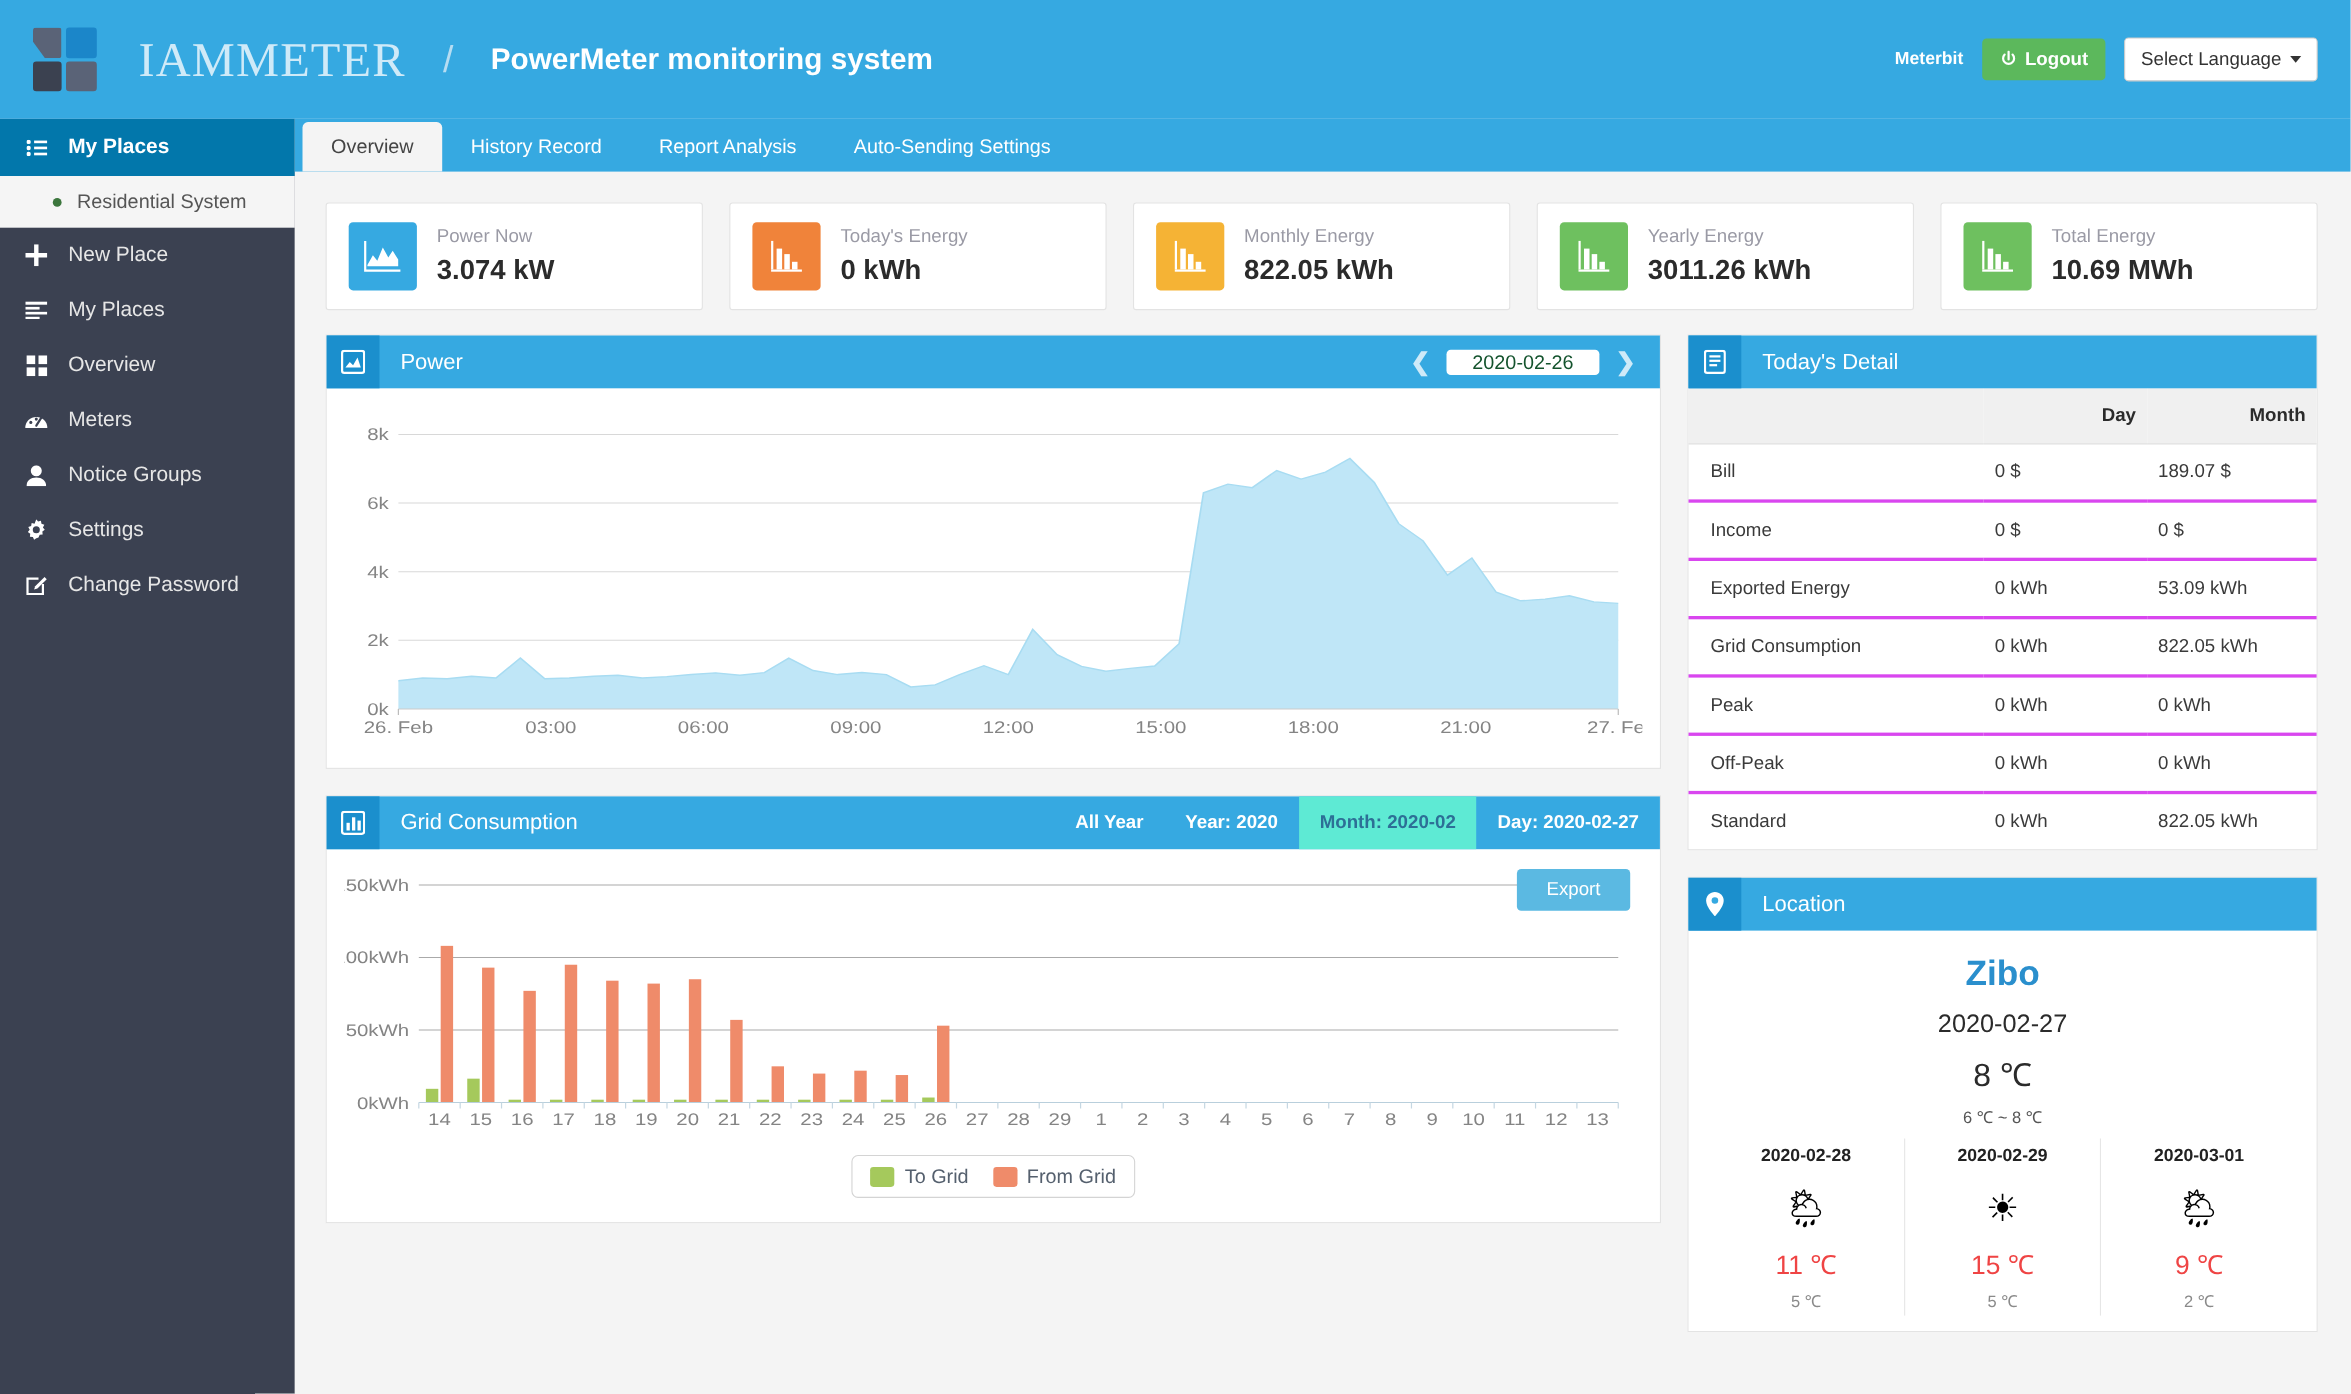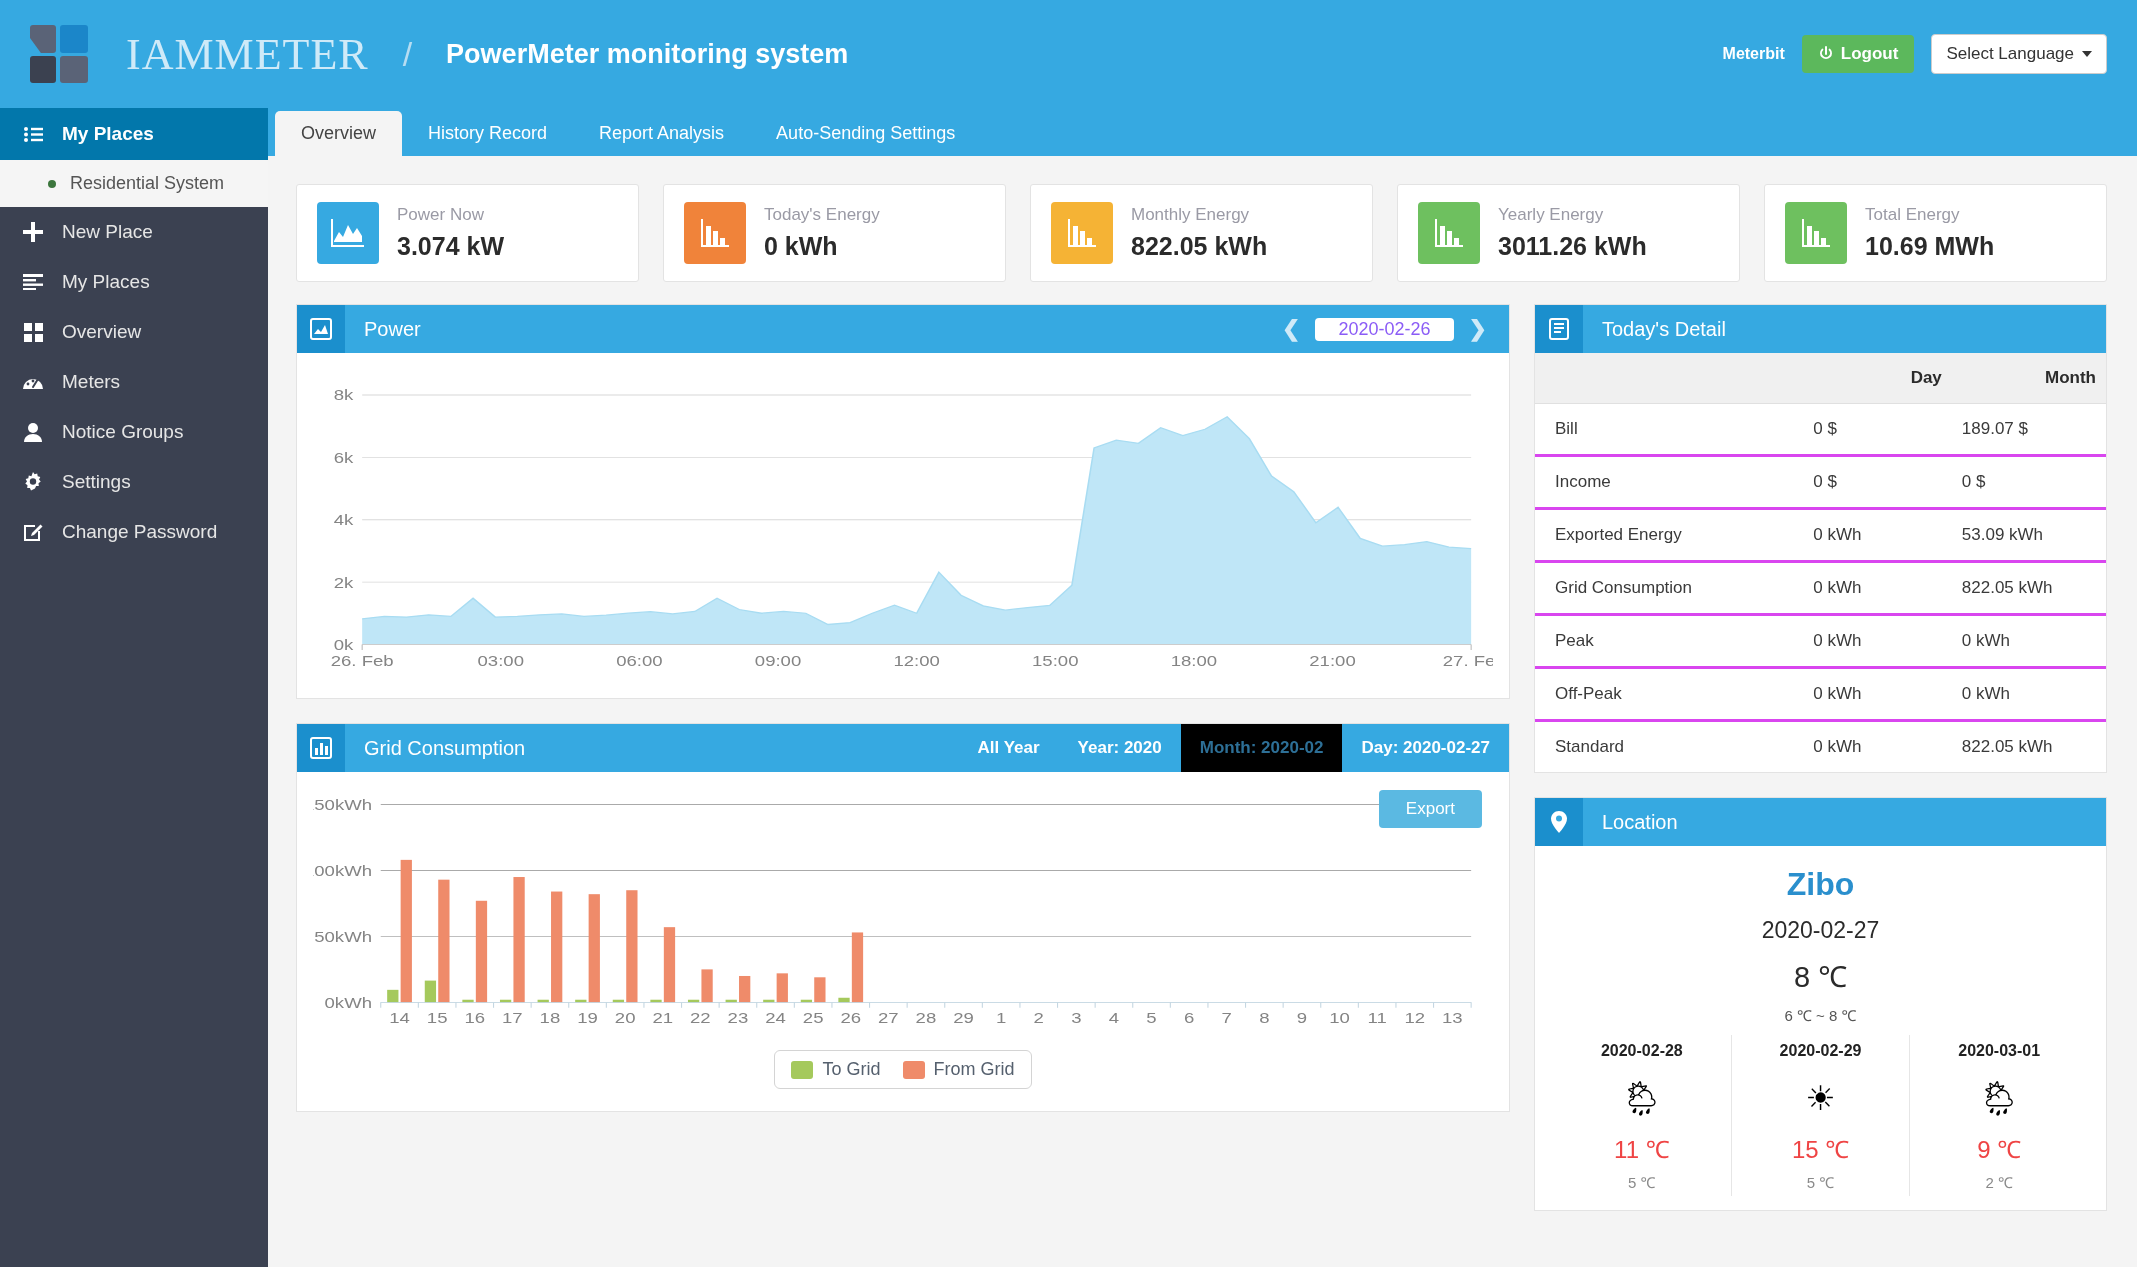--- a/index.html
+++ b/index.html
@@ -106,30 +106,30 @@
   .panel-head-ico {
     width: 48px; height: 48px; background: #1b8fcd;
     display: flex; align-items: center; justify-content: center; flex: 0 0 48px;
   }
   .panel-title { font-size: 20px; margin-left: 19px; }
   .head-right { margin-left: auto; display: flex; align-items: center; }
 
   .date-nav { display: flex; align-items: center; gap: 15px; padding-right: 22px; }
   .arrow { color: #cfeaf8; font-size: 22px; cursor: pointer; font-weight: bold; }
   .date-pill {
-    background: #fff; border-radius: 4px; color: #8b5cf6; font-size: 18px;
+    background: #fff; border-radius: 4px; color: #14532d; font-size: 18px;
     padding: 1px 23px; cursor: pointer;
   }
 
   .seg { display: flex; align-items: stretch; height: 48px; }
   .seg-item {
     display: flex; align-items: center; padding: 0 19px; color: #fff;
     font-size: 17px; font-weight: bold; cursor: pointer; white-space: nowrap;
   }
-  .seg-item.active { background: #000000; color: #2d6f96; }
+  .seg-item.active { background: #5eead4; color: #2d6f96; }
 
   
   .power-body { padding: 22px 16px 10px 16px; height: 345px; position: relative; }
   .chart-svg { display: block; width: 100%; height: 100%; }
   .ax-lab { font-size: 17px; fill: #848484; font-family: "Liberation Sans", sans-serif; }
 
   
   table.detail { width: 100%; border-collapse: collapse; }
   table.detail th {
     background: #f0f0f0; text-align: right; font-size: 17px; color: #2b2b2b;

